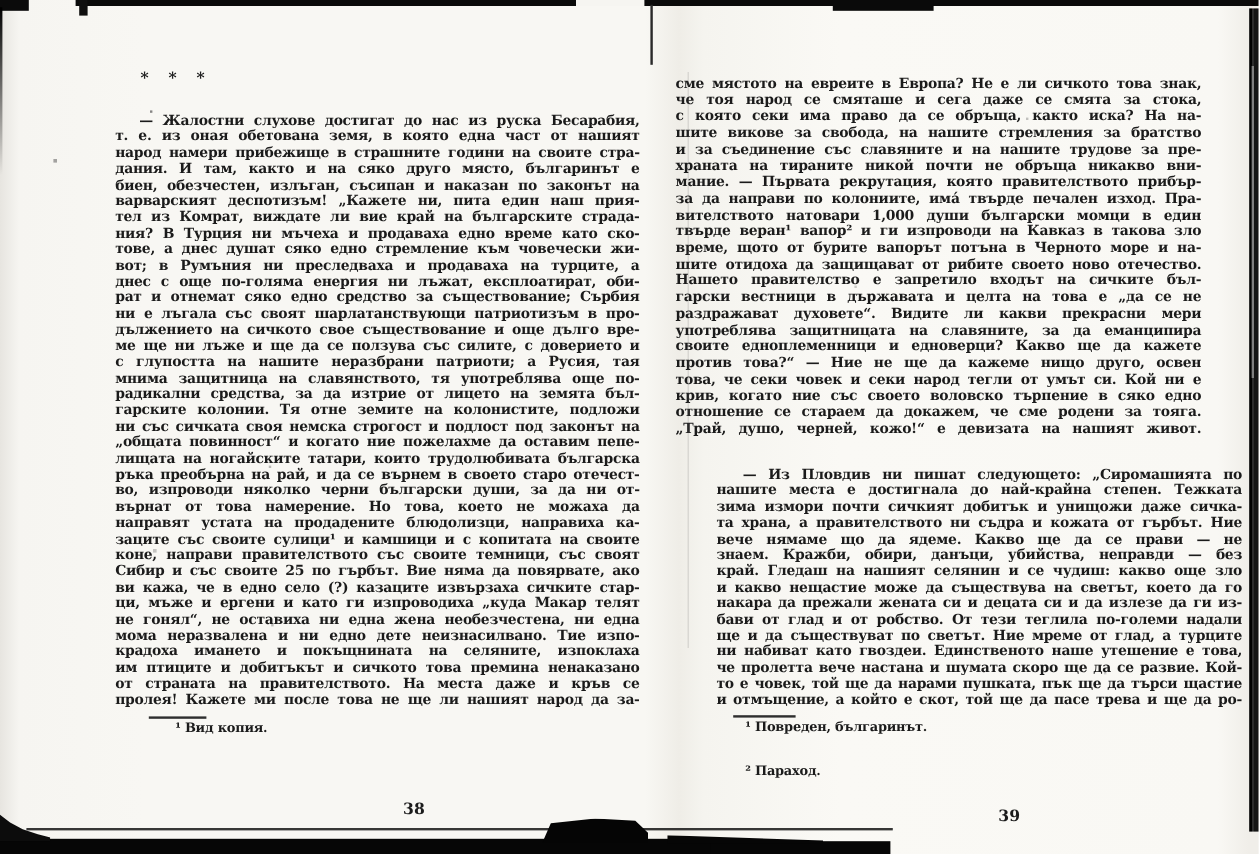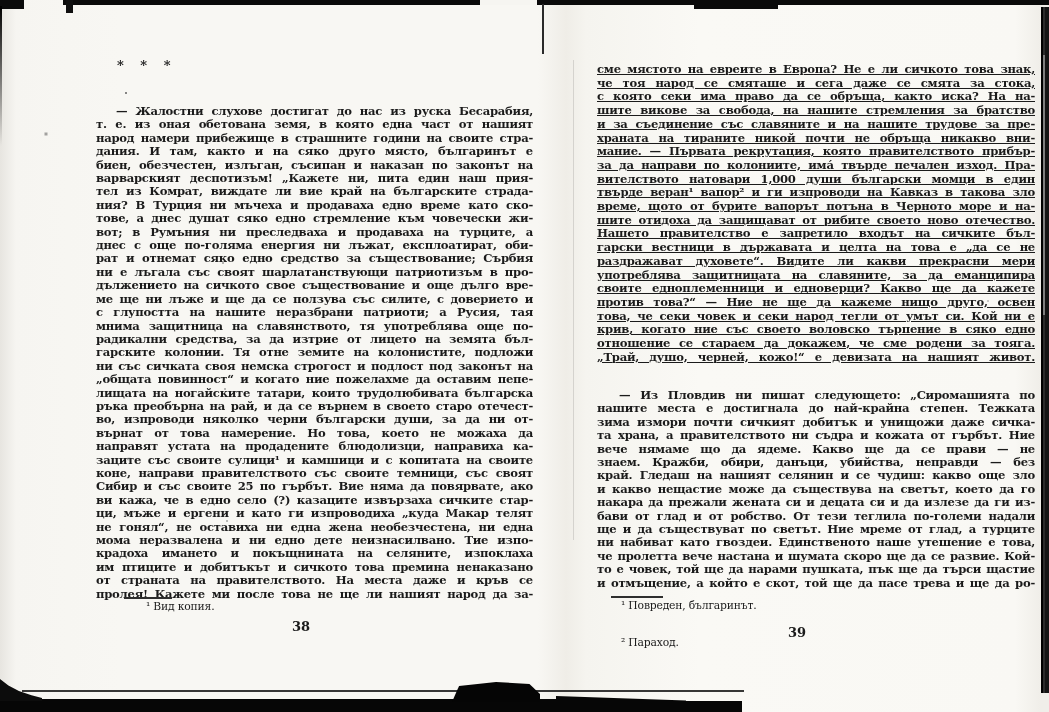--- a/index.html
+++ b/index.html
@@ -20,46 +20,47 @@
     font-size:11.6px;
     line-height:13.4px;
     letter-spacing:-0.25px;
     white-space:pre-line;
     text-align:justify;
     text-align-last:justify;
     color:#1b1b1b;
   }
   .fn{
     position:absolute;
-    font-weight:400;
+    font-weight:700;
     font-size:10.8px;
     line-height:12px;
     letter-spacing:-0.2px;
     color:#1b1b1b;
     white-space:nowrap;
   }
   .pageno{
     position:absolute;
     font-weight:700;
     font-size:13px;
     width:62px;
-    text-align:left;
+    text-align:right;
     color:#1b1b1b;
+    margin-top:48px;
   }
   .art{position:absolute;}
 </style>
 </head>
 <body>
 
 <div id="scan">
 
   <div>
     <div class="txt" style="left:117px;top:59px;font-size:13px;letter-spacing:6px;text-align:left;text-align-last:left;white-space:nowrap;">* * *</div>
 
-    <div class="txt" style="left:96px;top:94px;width:437px;text-indent:20px;margin-top:11px;">— Жалостни слухове достигат до нас из руска Бесарабия,
+    <div class="txt" style="left:96px;top:94px;width:437px;text-indent:20px;">— Жалостни слухове достигат до нас из руска Бесарабия,
 т. е. из оная обетована земя, в която една част от нашият
 народ намери прибежище в страшните години на своите стра-
 дания. И там, както и на сяко друго място, българинът е
 биен, обезчестен, излъган, съсипан и наказан по законът на
 варварският деспотизъм! „Кажете ни, пита един наш прия-
 тел из Комрат, виждате ли вие край на българските страда-
 ния? В Турция ни мъчеха и продаваха едно време като ско-
 тове, а днес душат сяко едно стремление към човечески жи-
 вот; в Румъния ни преследваха и продаваха на турците, а
 днес с още по-голяма енергия ни лъжат, експлоатират, оби-
@@ -91,21 +92,21 @@
 пролея! Кажете ми после това не ще ли нашият народ да за-</div>
 
     <div class="art" style="left:124px;top:597px;width:48px;height:2px;background:#2e2e2e;"></div>
 
     <div class="fn" style="left:146px;top:601px;">¹ Вид копия.</div>
 
     <div class="pageno" style="left:292px;top:619px;">38</div>
   </div>
 
   <div>
-    <div class="txt" style="left:597px;top:63px;width:438px;line-height:13.7px;text-decoration:underline;">сме мястото на евреите в Европа? Не е ли сичкото това знак,
+    <div class="txt" style="left:563px;top:63px;width:438px;line-height:13.7px;">сме мястото на евреите в Европа? Не е ли сичкото това знак,
 че тоя народ се смяташе и сега даже се смята за стока,
 с която секи има право да се обръща, както иска? На на-
 шите викове за свобода, на нашите стремления за братство
 и за съединение със славяните и на нашите трудове за пре-
 храната на тираните никой почти не обръща никакво вни-
 мание. — Първата рекрутация, която правителството прибър-
 за да направи по колониите, има́ твърде печален изход. Пра-
 вителството натовари 1,000 души български момци в един
 твърде веран¹ вапор² и ги изпроводи на Кавказ в такова зло
 време, щото от бурите вапорът потъна в Черното море и на-

